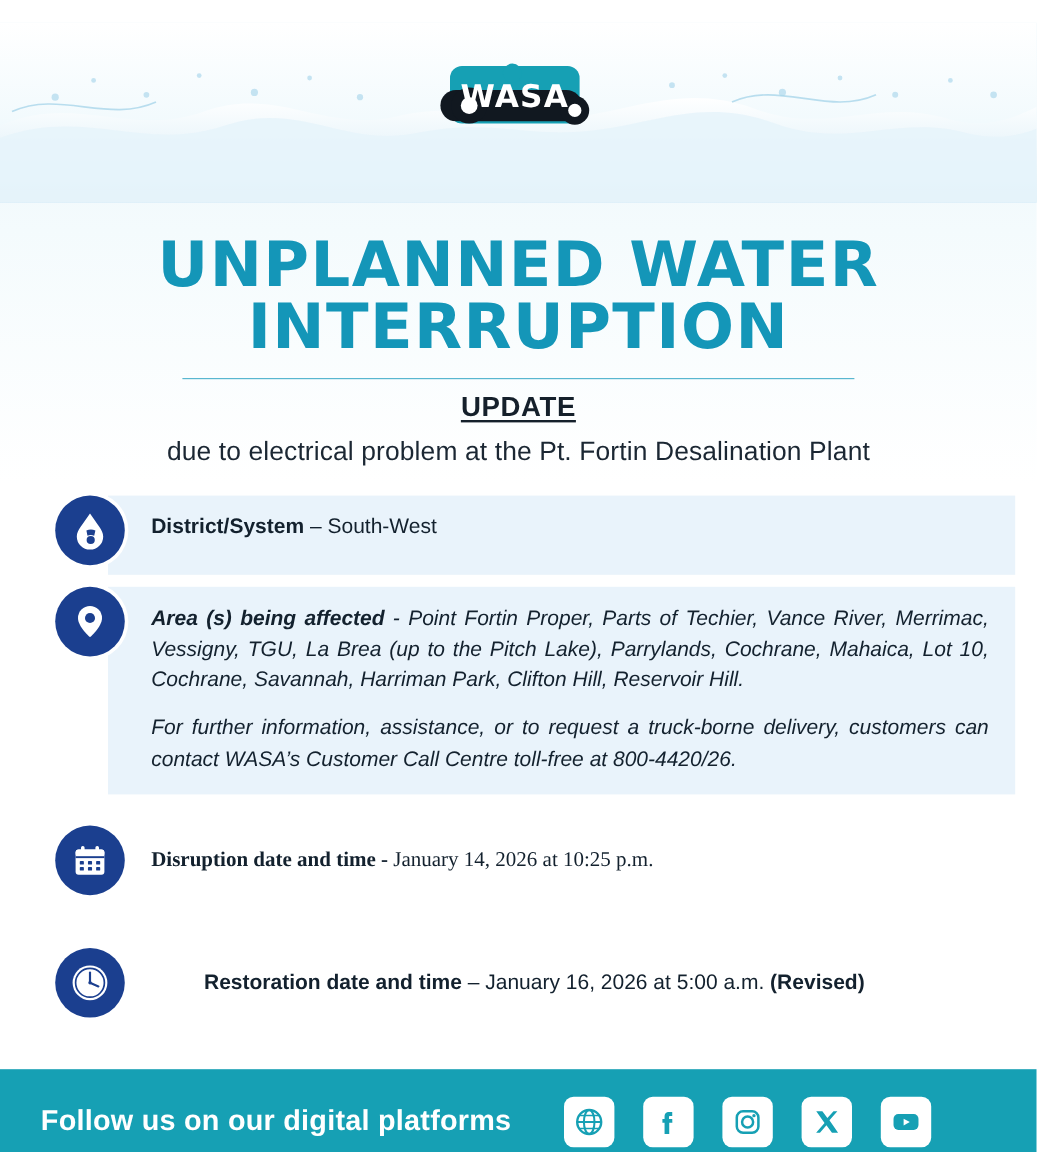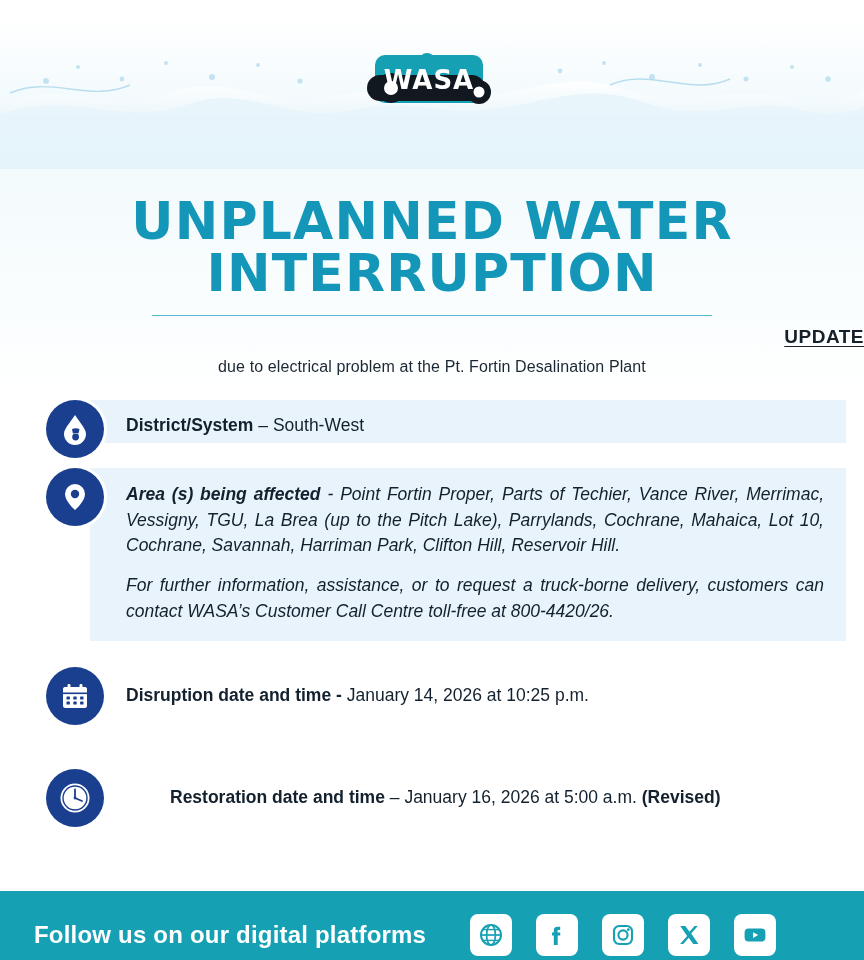--- a/index.html
+++ b/index.html
@@ -61,31 +61,31 @@
     font-family: "DejaVu Sans", sans-serif;
     text-transform: uppercase;
   }
   .rule {
     width: 560px;
     height: 1px;
     background: #59b7d0;
     margin: 16px auto 10px auto;
   }
   .title-update {
-    text-align: right;
-    font-size: 19px;
+    text-align: center;
+    font-size: 23px;
     font-weight: bold;
     color: #15202b;
     text-decoration: underline;
     text-underline-offset: 3px;
     letter-spacing: 0.5px;
   }
   .subtitle {
     text-align: center;
-    font-size: 16px;
+    font-size: 22px;
     color: #1b2733;
     margin-top: 10px;
     letter-spacing: 0.1px;
   }
 
   
   .rows {
     margin-top: 24px;
     position: relative;
   }
@@ -126,22 +126,22 @@
 
   .line {
     font-size: 17.5px;
     color: #13212e;
     line-height: 1.47;
   }
   .lbl { font-weight: bold; }
   .just { text-align: justify; }
   .para2 { margin-top: 14px; }
 
-  .row-district .panel { padding-top: 9px; padding-bottom: 0; }
-  .row-date { margin-top: 26px; }
+  .row-district .panel { padding-top: 9px; padding-bottom: 23px; }
+  .row-date { margin-top: 26px; font-family: Liberation Serif, serif; }
   .row-date .panel { background: transparent; }
   .row-restore { margin-top: 44px; gap: 44px; }
   .row-restore .panel { background: transparent; }
   .row-restore .icon { background: #1b3f8f; }
 
   
   .footer {
     position: absolute;
     left: 0;
     bottom: 0;

